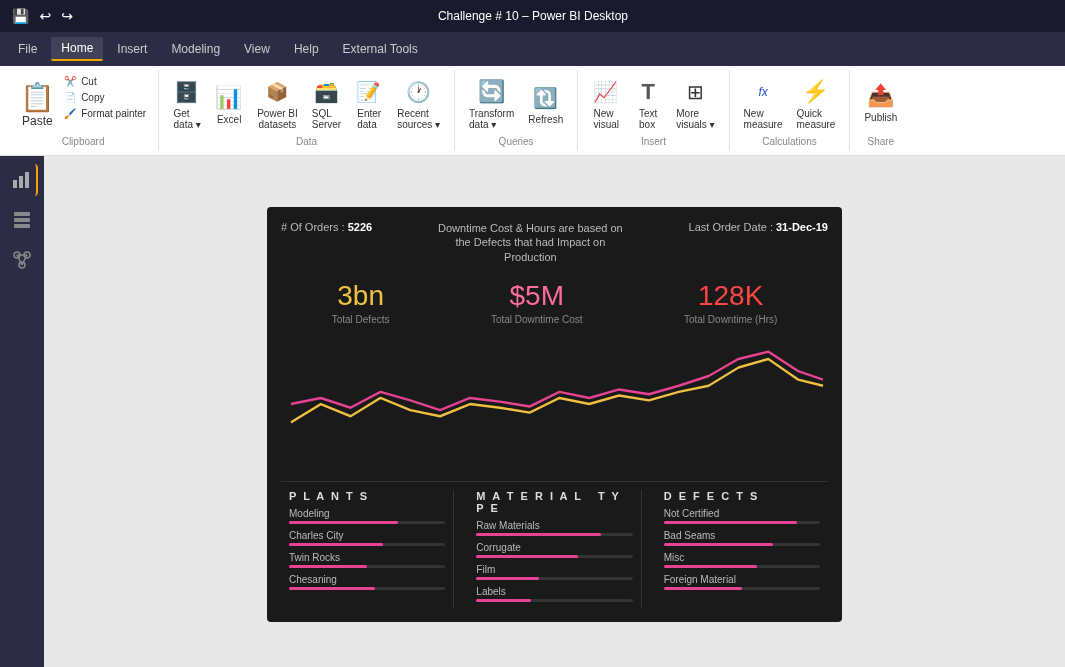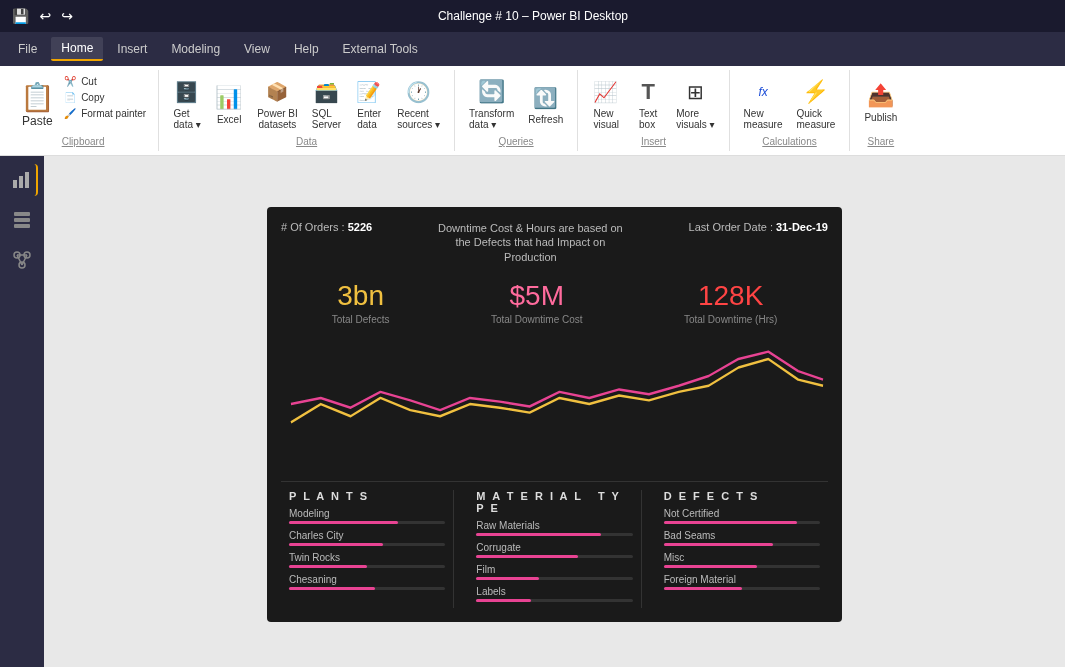--- a/index.html
+++ b/index.html
@@ -60,21 +60,20 @@
       position: relative;
     }
     .ribbon-group:last-child { border-right: none; }
     .ribbon-group-label {
       font-size: 10px;
       color: #888;
       position: absolute;
       bottom: 4px;
       left: 0; right: 0;
       text-align: center;
-      text-decoration: underline;
     }
     .ribbon-buttons {
       display: flex;
       align-items: center;
       gap: 2px;
       flex: 1;
       padding-bottom: 16px;
     }
     .ribbon-btn {
       display: flex;

